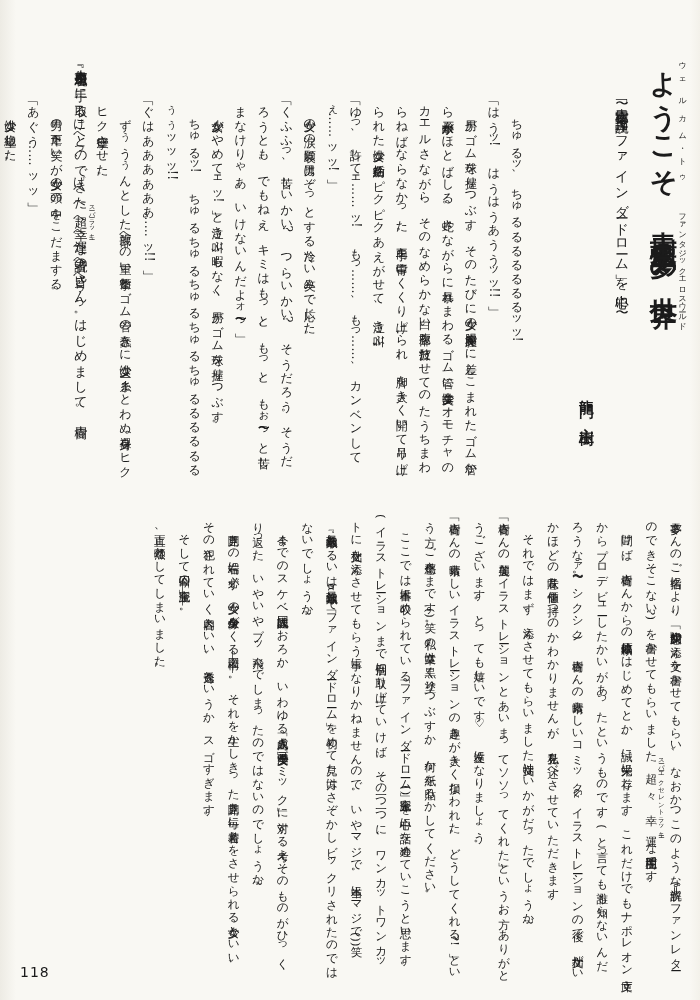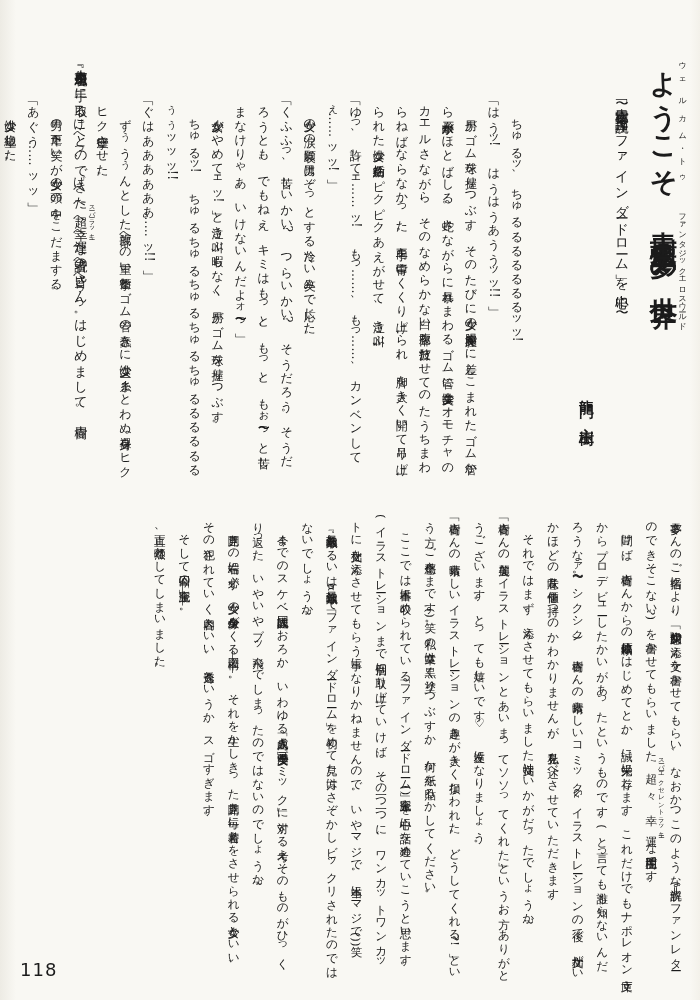--- a/index.html
+++ b/index.html
@@ -51,21 +51,21 @@
   
   .essay {
     position:absolute; top:514px; left:28px; width:660px; height:463px;
     writing-mode:vertical-rl;
     font-size:11.6px; line-height:2.12; letter-spacing:0.3px;
   }
   .essay p { margin:0; }
 
   .page-number {
     position:absolute; left:20px; bottom:20px;
-    font-size:18px; letter-spacing:1px;
+    font-size:14px; letter-spacing:1px;
     font-family:"DejaVu Sans","Liberation Sans",sans-serif;
   }
 </style>
 </head>
 <body>
 
 <div class="page">
 
   <div class="title-block">
     <h1 class="main-title"><ruby><span>ようこそ</span><rt>ウェルカム・トゥ</rt></ruby><span class="title-gap"></span><ruby><span>青樹零夢の世界へ</span><rt>ファンタジック・エロス・ワールド</rt></ruby></h1>

